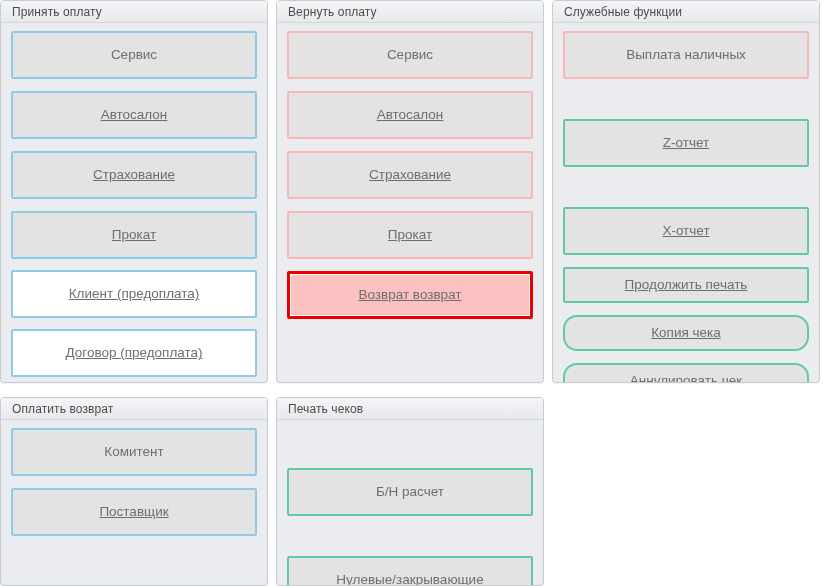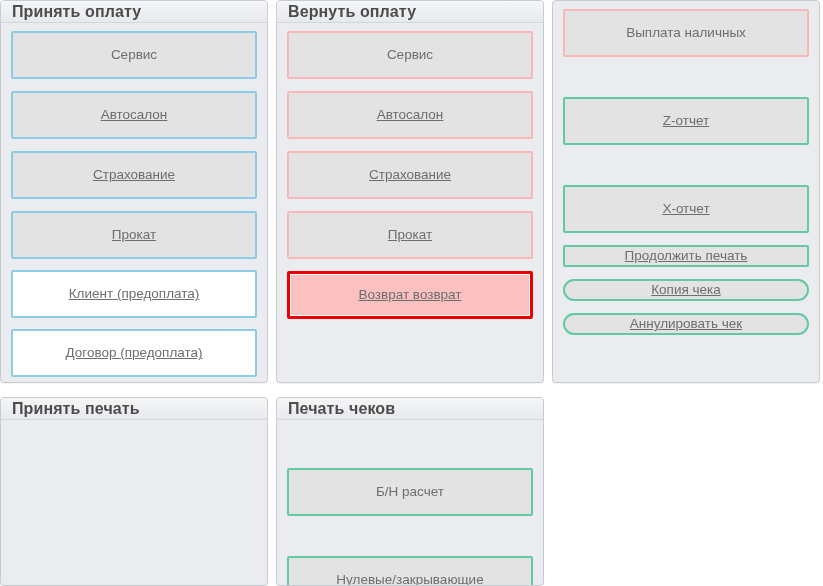--- a/index.html
+++ b/index.html
@@ -41,22 +41,22 @@
     flex: 0 0 22px;
     background: linear-gradient(to bottom, #f4f5f7 0%, #e7e9ec 100%);
     border-bottom: 1px solid #d2d6da;
     display: flex;
     align-items: center;
     padding: 0 0 0 11px;
     box-sizing: border-box;
   }
 
   .panel-title {
-    font-size: 16px;
-    font-weight: bold;
+    font-size: 12px;
+    font-weight: normal;
     color: #4c4c4c;
     letter-spacing: 0.1px;
     white-space: nowrap;
   }
 
   .panel-body {
     flex: 1 1 auto;
     padding: 8px 10px 10px 10px;
     box-sizing: border-box;
     display: flex;
@@ -70,21 +70,21 @@
     border: 2px solid #8ecbe6;
     border-radius: 2px;
     color: #6e6e6e;
     font-size: 13.5px;
     font-family: "Liberation Sans", "DejaVu Sans", sans-serif;
     display: flex;
     align-items: center;
     justify-content: center;
     text-align: center;
     cursor: pointer;
-    padding: 9px 6px;
+    padding: 16px 6px;
     line-height: 1.15;
     user-select: none;
   }
 
   .btn + .btn { margin-top: 12px; text-decoration: underline; }
 
   
   .btn.tall   { height: 48px; }
   .btn.short  { height: 20px; }
   .btn.short + .btn.short { margin-top: 12px; border-radius: 14px; }
@@ -129,32 +129,39 @@
       </div>
       <div class="panel-body">
         <div class="btn pink tall">Сервис</div>
         <div class="btn pink tall">Автосалон</div>
         <div class="btn pink tall">Страхование</div>
         <div class="btn pink tall">Прокат</div>
         <div class="btn pink tall fill-pink selected">Возврат возврат</div>
       </div>
     </div>
     <div class="panel">
+      <div class="panel-header">
+        <span class="panel-title">Служебные функции</span>
+      </div>
       <div class="panel-body">
         <div class="btn pink tall">Выплата наличных</div>
         <div class="btn green tall">Z-отчет</div>
         <div class="btn green tall">X-отчет</div>
         <div class="btn green short">Продолжить печать</div>
         <div class="btn green short">Копия чека</div>
         <div class="btn green short">Аннулировать чек</div>
       </div>
     </div>
     <div class="panel">
       <div class="panel-header">
-        <span class="panel-title">Принять печать</span>
+        <span class="panel-title">Оплатить возврат</span>
+      </div>
+      <div class="panel-body">
+        <div class="btn blue tall">Комитент</div>
+        <div class="btn blue tall">Поставщик</div>
       </div>
     </div>
     <div class="panel">
       <div class="panel-header">
         <span class="panel-title">Печать чеков</span>
       </div>
       <div class="panel-body">
         <div class="btn green tall">Б/Н расчет</div>
         <div class="btn green tall">Нулевые/закрывающие</div>
       </div>

